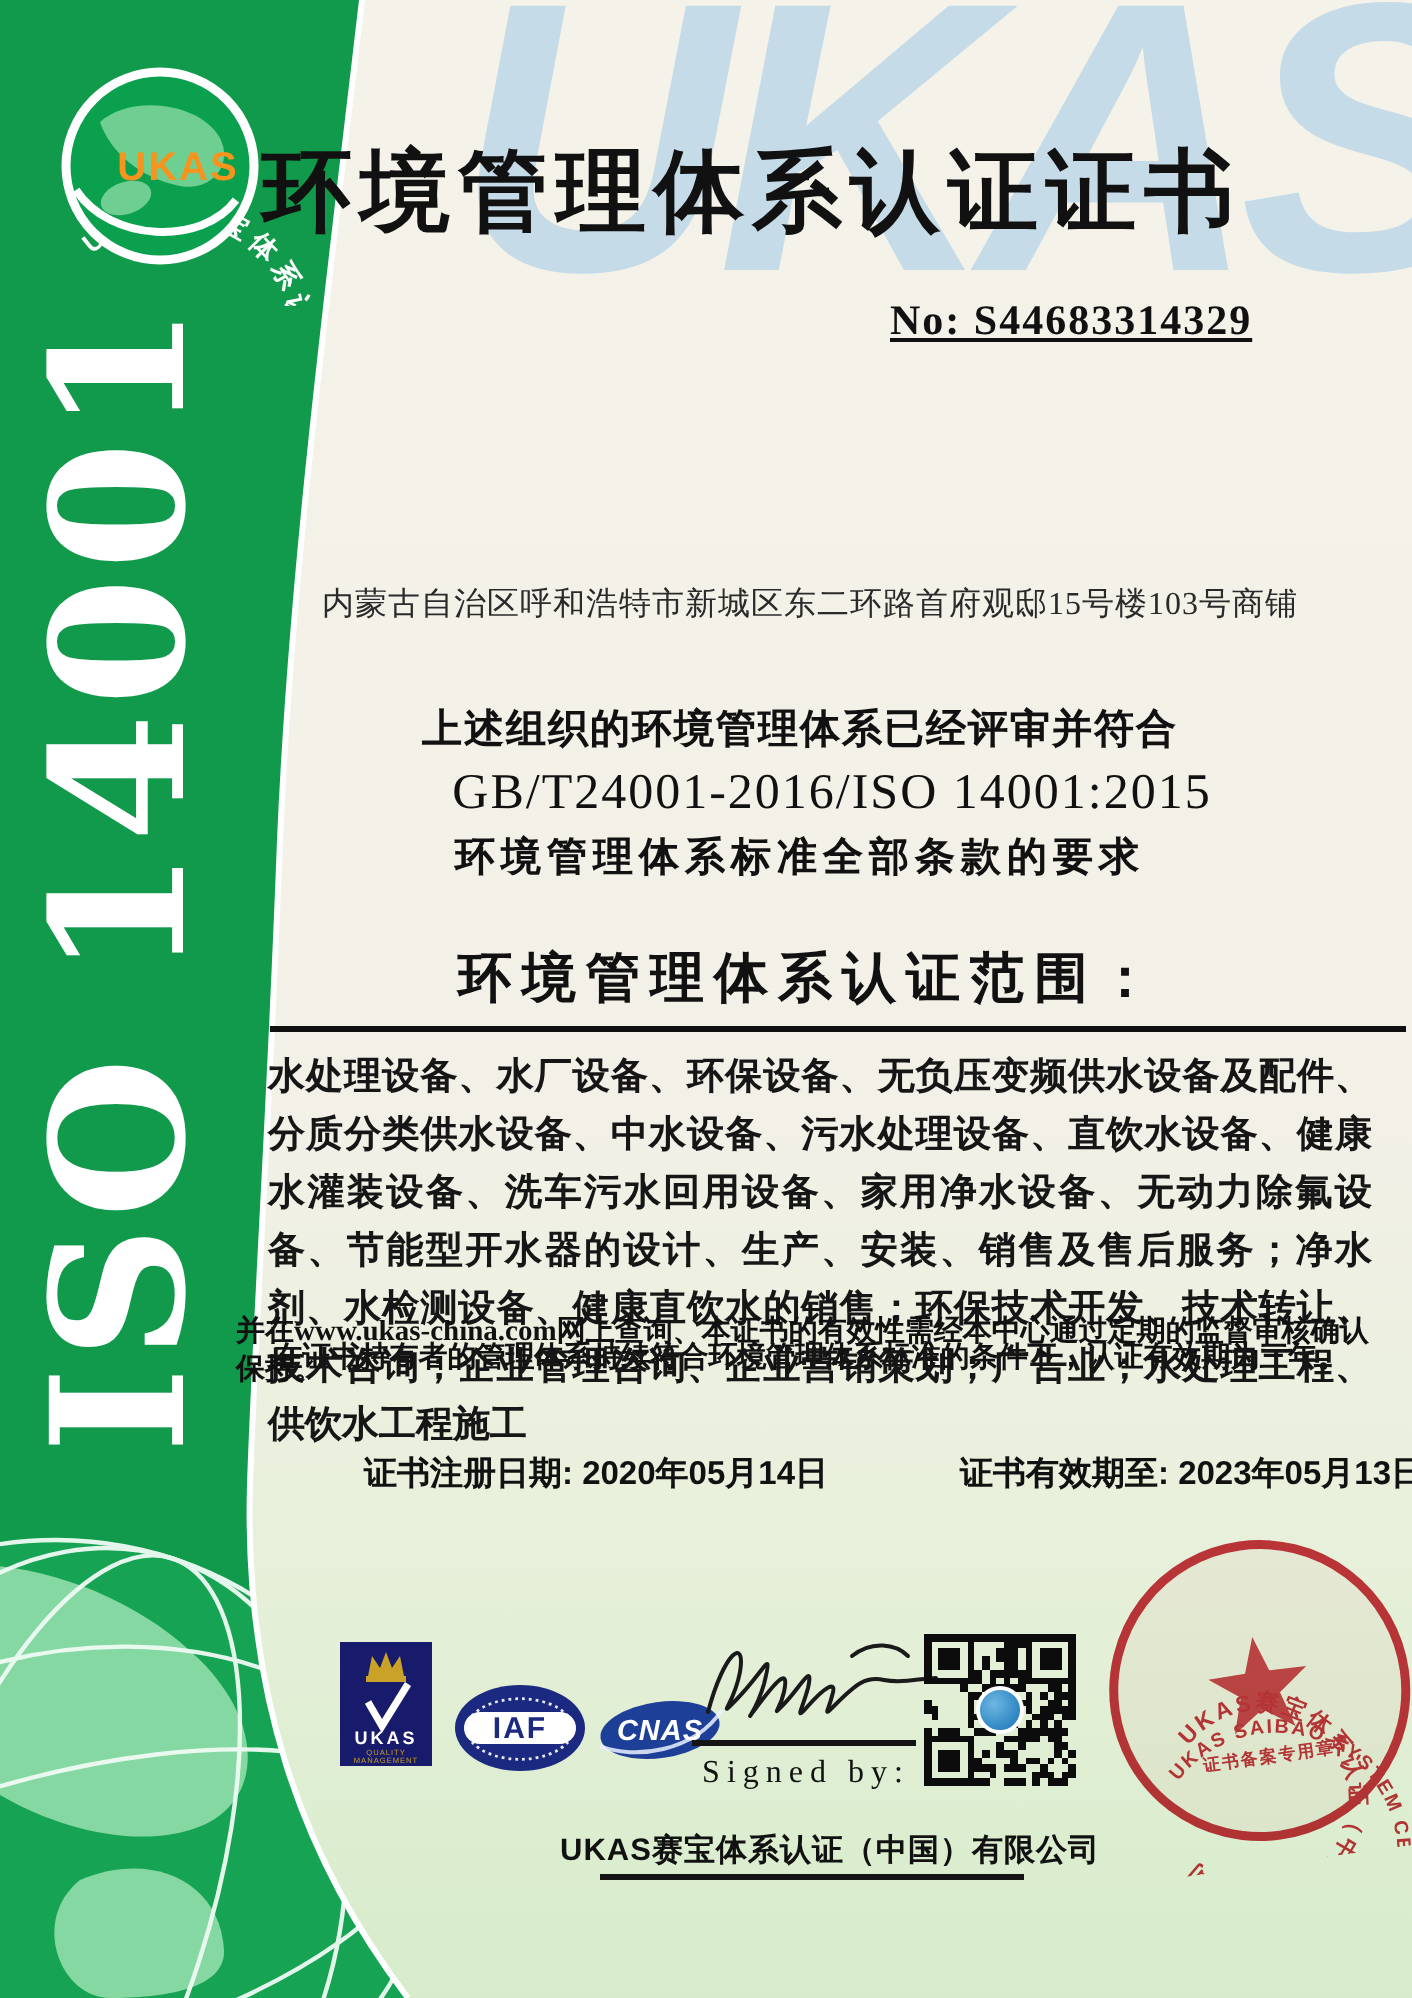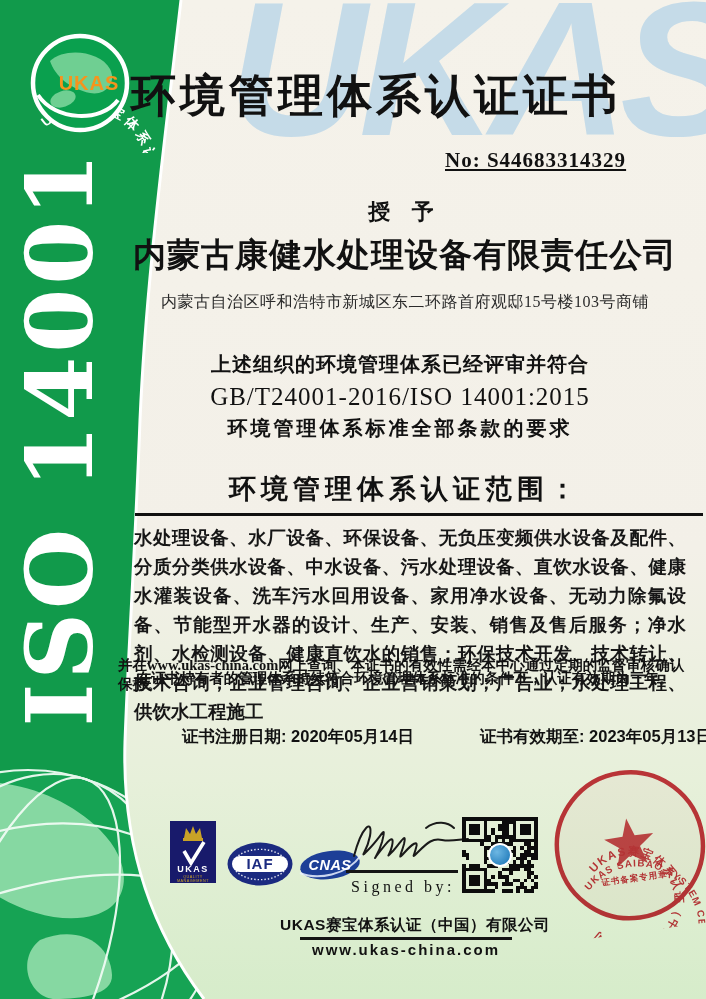--- a/index.html
+++ b/index.html
@@ -22,21 +22,21 @@
   .cert-no{left:445px;top:148px;z-index:4;font:bold 21px "Liberation Serif",serif;letter-spacing:1px;text-decoration:underline;}
   
   .award{left:140px;top:197px;width:530px;text-align:center;z-index:4;
          font:bold 22px "Liberation Serif",serif;letter-spacing:8px;}
   .company{left:120px;top:233px;width:570px;text-align:center;z-index:4;
            font:600 33px "Liberation Serif","DejaVu Serif",serif;letter-spacing:1px;white-space:nowrap;}
   .address{left:135px;top:292px;width:540px;text-align:center;z-index:4;
            font:16px "Liberation Serif",serif;color:#2a2a2a;letter-spacing:.5px;}
   
   .comp1{left:135px;top:351px;width:530px;text-align:center;z-index:4;font:bold 20px "Liberation Sans",sans-serif;letter-spacing:1px;}
-  .comp2{left:135px;top:383px;width:530px;text-align:center;z-index:4;font:25px "Liberation Serif",serif;letter-spacing:1px;}
+  .comp2{left:151px;top:383px;width:530px;text-align:center;z-index:4;font:25px "Liberation Serif",serif;letter-spacing:1px;}
   .comp3{left:135px;top:415px;width:530px;text-align:center;z-index:4;font:600 20px "Liberation Serif",serif;letter-spacing:3px;}
   
   .scope-h{left:135px;top:471px;width:540px;text-align:center;z-index:4;
            font:bold 27px "Liberation Serif",serif;letter-spacing:5px;}
   .divider{left:135px;top:513px;width:568px;height:3px;background:#101010;z-index:4;}
   .scope-t{left:134px;top:523px;width:552px;z-index:4;text-align:justify;
            font:bold 18.5px "Liberation Sans",sans-serif;line-height:29px;color:#161616;}
   
   .note1{left:125px;top:669px;width:560px;text-align:center;z-index:4;font:bold 14.5px "Liberation Serif",serif;}
   .note2{left:118px;top:656px;width:576px;text-align:left;z-index:4;font:bold 14.5px "Liberation Serif",serif;}
@@ -109,22 +109,20 @@
     <circle cx="75" cy="82" r="47" fill="#0aa04e" stroke="#ffffff" stroke-width="4.5"></circle>
     <path d="M45,60 C60,46 95,50 105,68 C112,82 100,95 85,92 C65,88 50,75 45,60 Z" fill="#6fcf92"></path>
     <ellipse cx="58" cy="98" rx="13" ry="8" fill="#6fcf92" transform="rotate(-18 58 98)"></ellipse>
     <path d="M33,94 C50,120 96,122 113,99" stroke="#ffffff" stroke-width="4" fill="none"></path>
     <text x="84" y="89" text-anchor="middle" font-family="Liberation Sans, sans-serif" font-size="20" font-weight="bold" fill="#f6941d" letter-spacing="1">UKAS</text>
   </svg>
 
   <div class="abs title">环境管理体系认证证书</div>
   <div class="abs cert-no">No: S44683314329</div>
 
-  <div class="abs award">授 予</div>
-  <div class="abs company">内蒙古康健水处理设备有限责任公司</div>
   <div class="abs address">内蒙古自治区呼和浩特市新城区东二环路首府观邸15号楼103号商铺</div>
 
   <div class="abs comp1">上述组织的环境管理体系已经评审并符合</div>
   <div class="abs comp2">GB/T24001-2016/ISO 14001:2015</div>
   <div class="abs scope-h">环境管理体系认证范围：</div>
 
   <div class="abs comp3">环境管理体系标准全部条款的要求</div>
   <div class="abs divider"></div>
   <div class="abs note1">在证书持有者的管理体系持续符合环境管理体系标准的条件下，认证有效期为三年。</div>
 
@@ -626,15 +624,14 @@
     </text>
     <text font-family="Liberation Sans, sans-serif" font-size="11.5" font-weight="bold" fill="#c8262f" letter-spacing="1.5">
       <textPath href="#stampInner">UKAS赛宝体系认证（中国）有限公司</textPath>
     </text>
     <polygon points="82,58 88.1,75.6 106.7,76 91.9,87.2 97.3,105 82,94.4 66.7,105 72.1,87.2 57.3,76 75.9,75.6" fill="#c8262f" opacity=".92"></polygon>
     <text x="82" y="121" text-anchor="middle" font-family="Liberation Sans, sans-serif" font-size="8.5" font-weight="bold" fill="#c8262f" letter-spacing="1">证书备案专用章</text>
   </svg>
 
   <div class="abs org-name">UKAS赛宝体系认证（中国）有限公司</div>
   <div class="abs org-underline"></div>
-  <div class="abs website">www.ukas-china.com</div>
 
 </div>
 
 </body></html>

